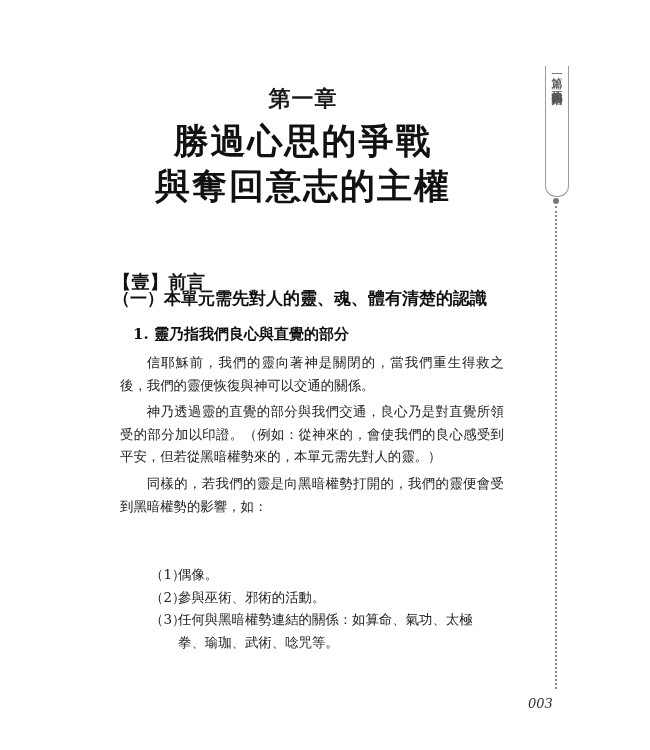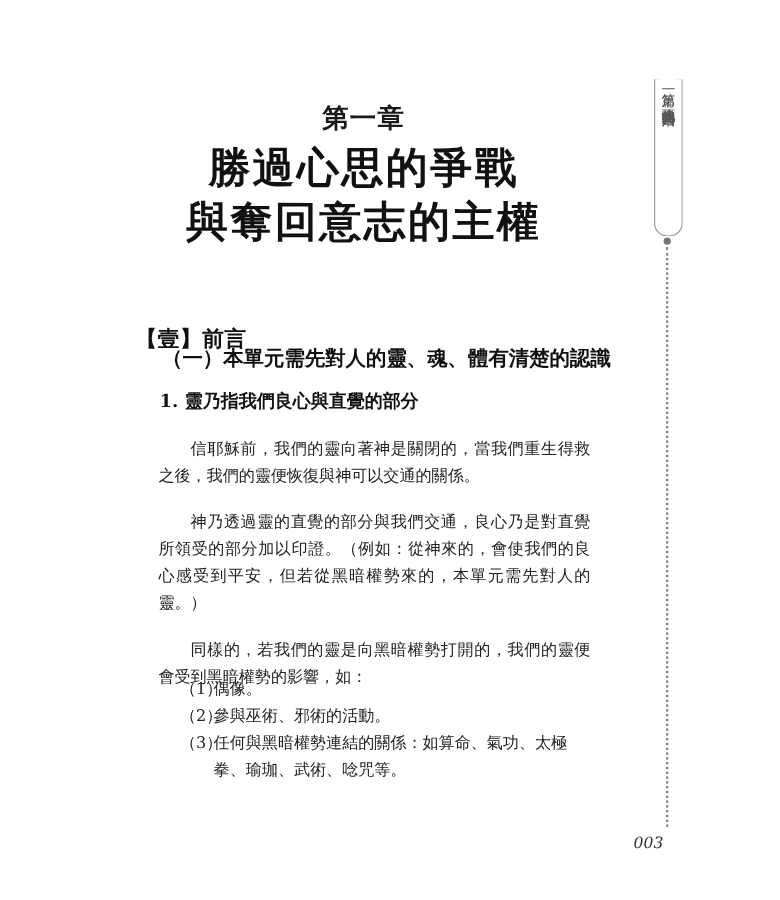--- a/index.html
+++ b/index.html
@@ -48,21 +48,21 @@
       left: 113px;
       top: 242px;
       font-size: 18px;
       font-weight: bold;
       color: #111;
       letter-spacing: 0.5px;
       margin-top: 28px;
     }
     .subsection-heading {
       position: absolute;
-      left: 135px;
+      left: 113px;
       top: 287px;
       font-size: 17px;
       font-weight: bold;
       color: #111;
     }
     .point-heading {
       position: absolute;
       left: 116px;
       top: 325px;
       font-size: 15px;
@@ -74,21 +74,21 @@
       position: absolute;
       left: 116px;
       top: 348px;
       width: 392px;
       font-size: 13.4px;
       line-height: 22.6px;
       color: #222;
       text-align: justify;
     }
     .body-text p {
-      margin: 16px;
+      margin: 4px;
       text-indent: 2em;
     }
     .list {
       position: absolute;
       left: 150px;
       top: 564px;
       width: 340px;
       font-size: 13.4px;
       line-height: 22.6px;
       color: #222;

